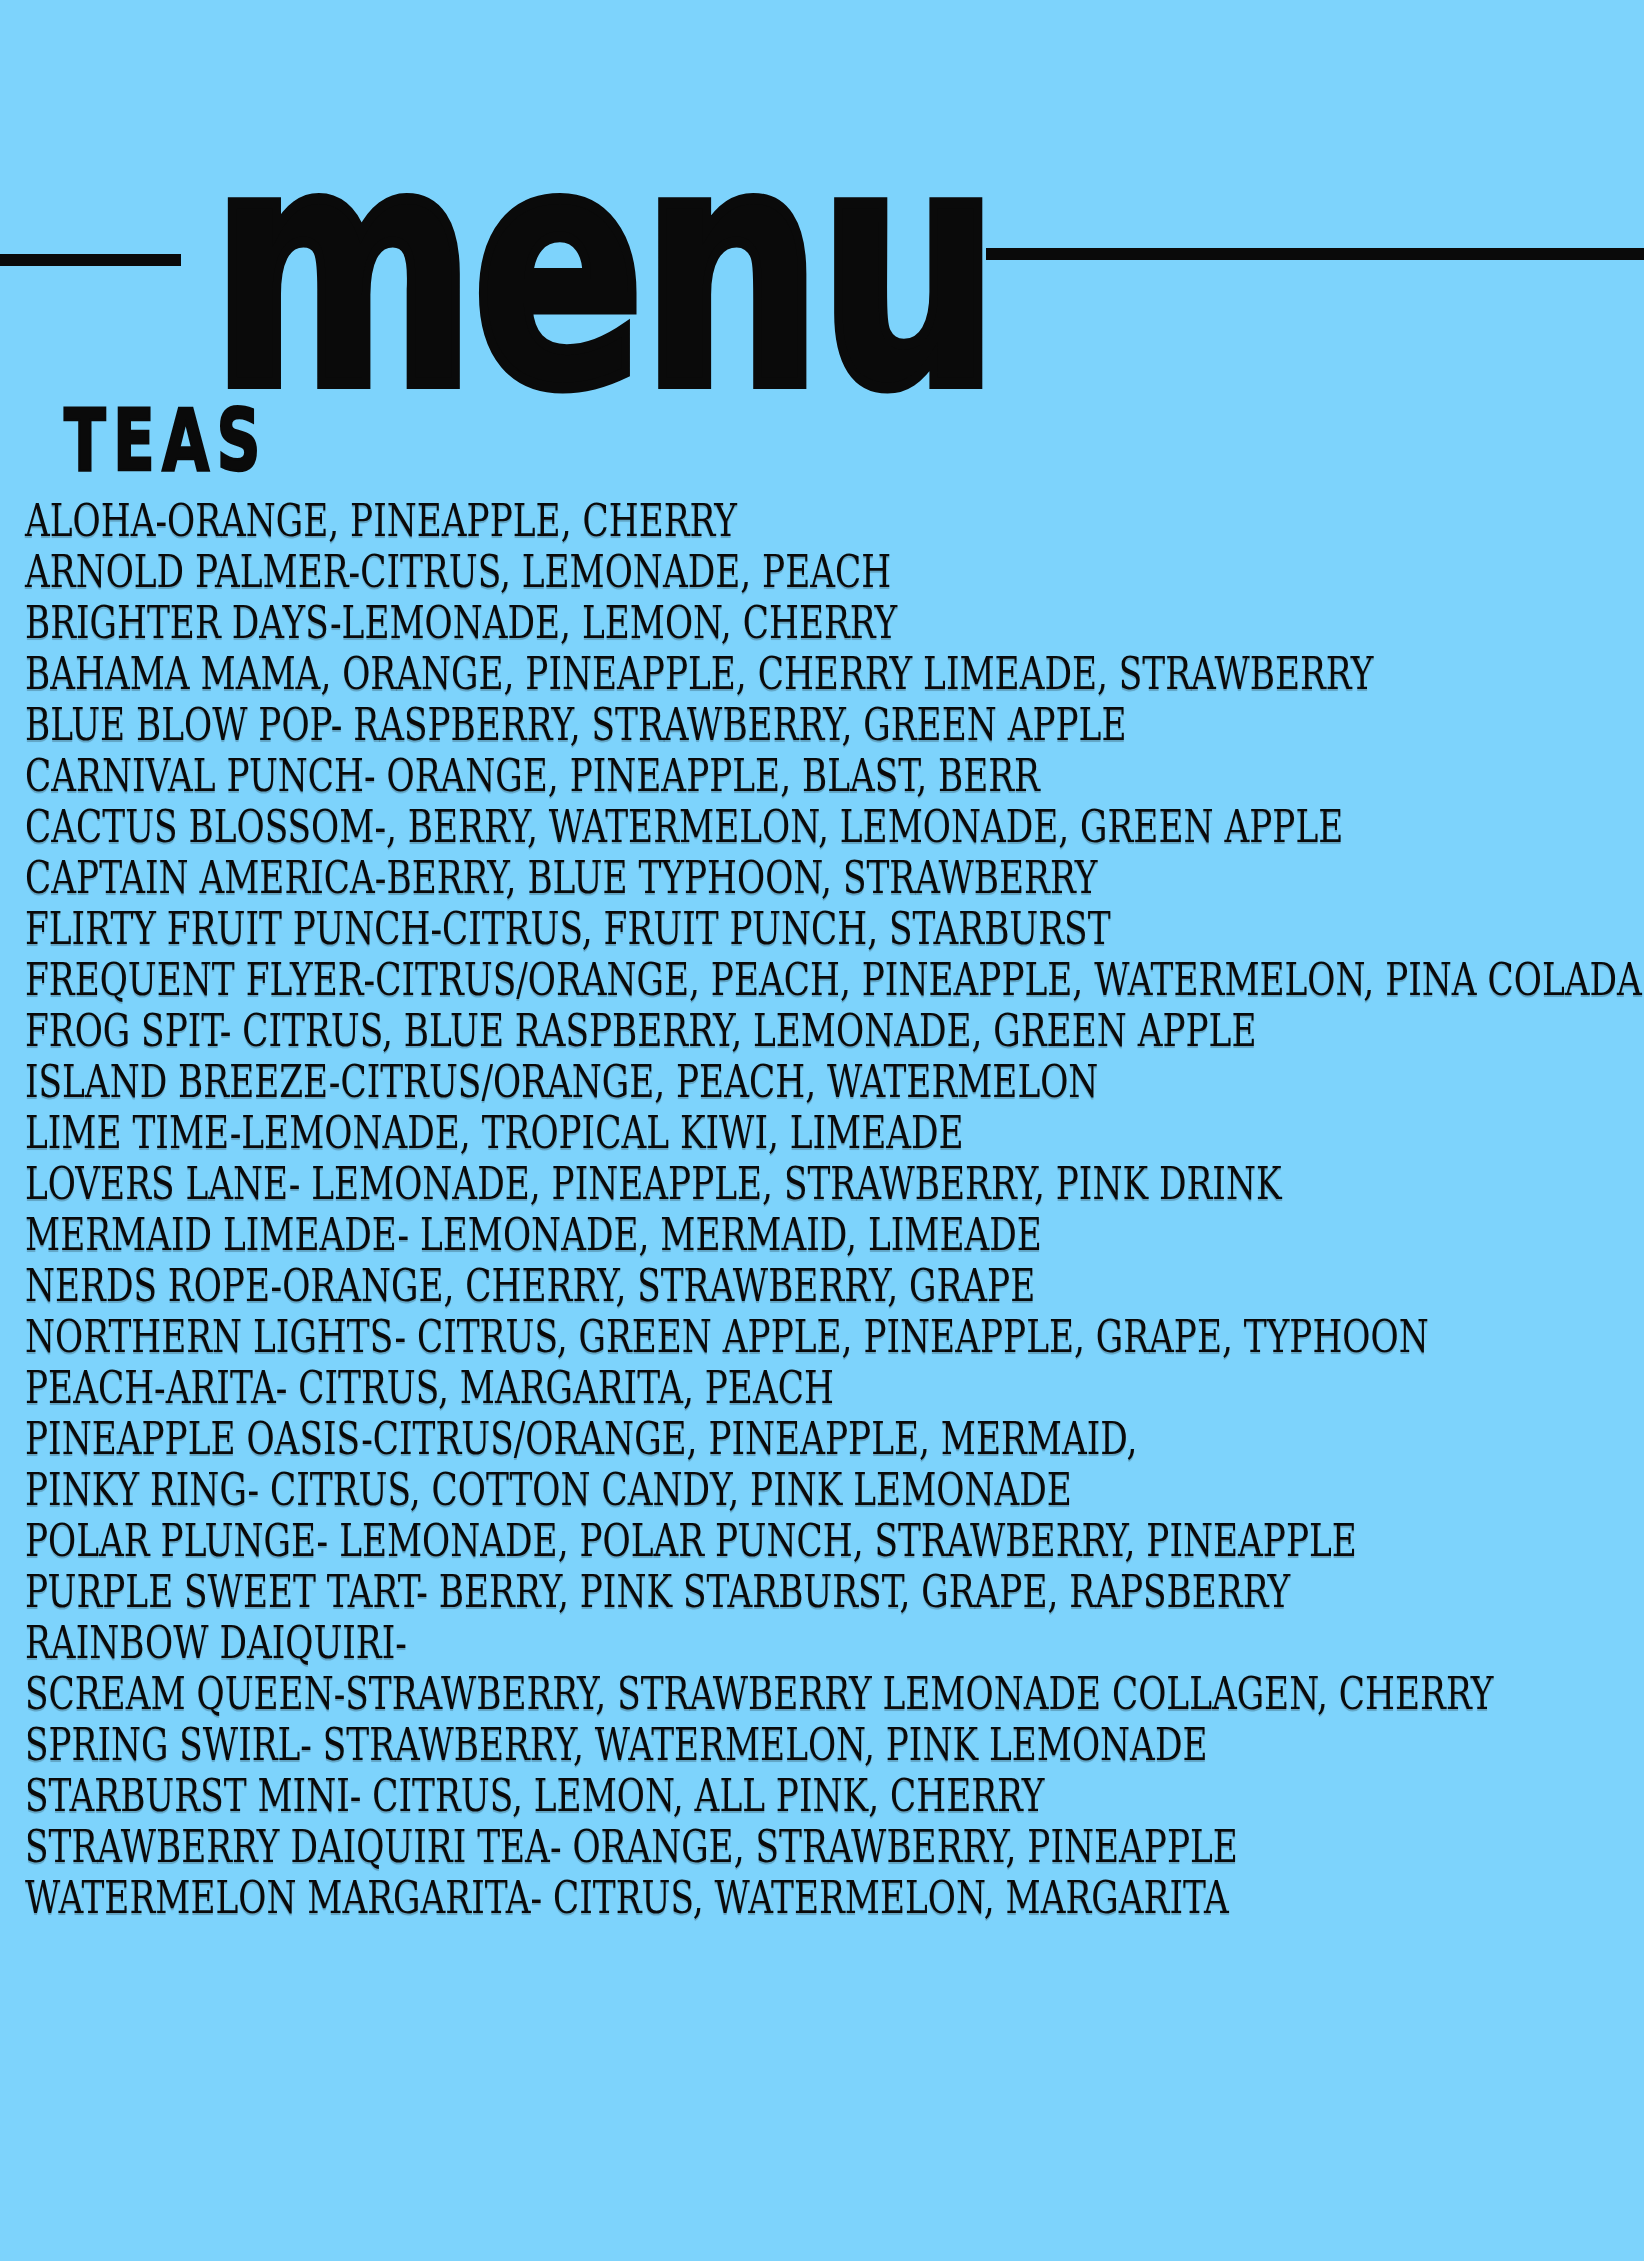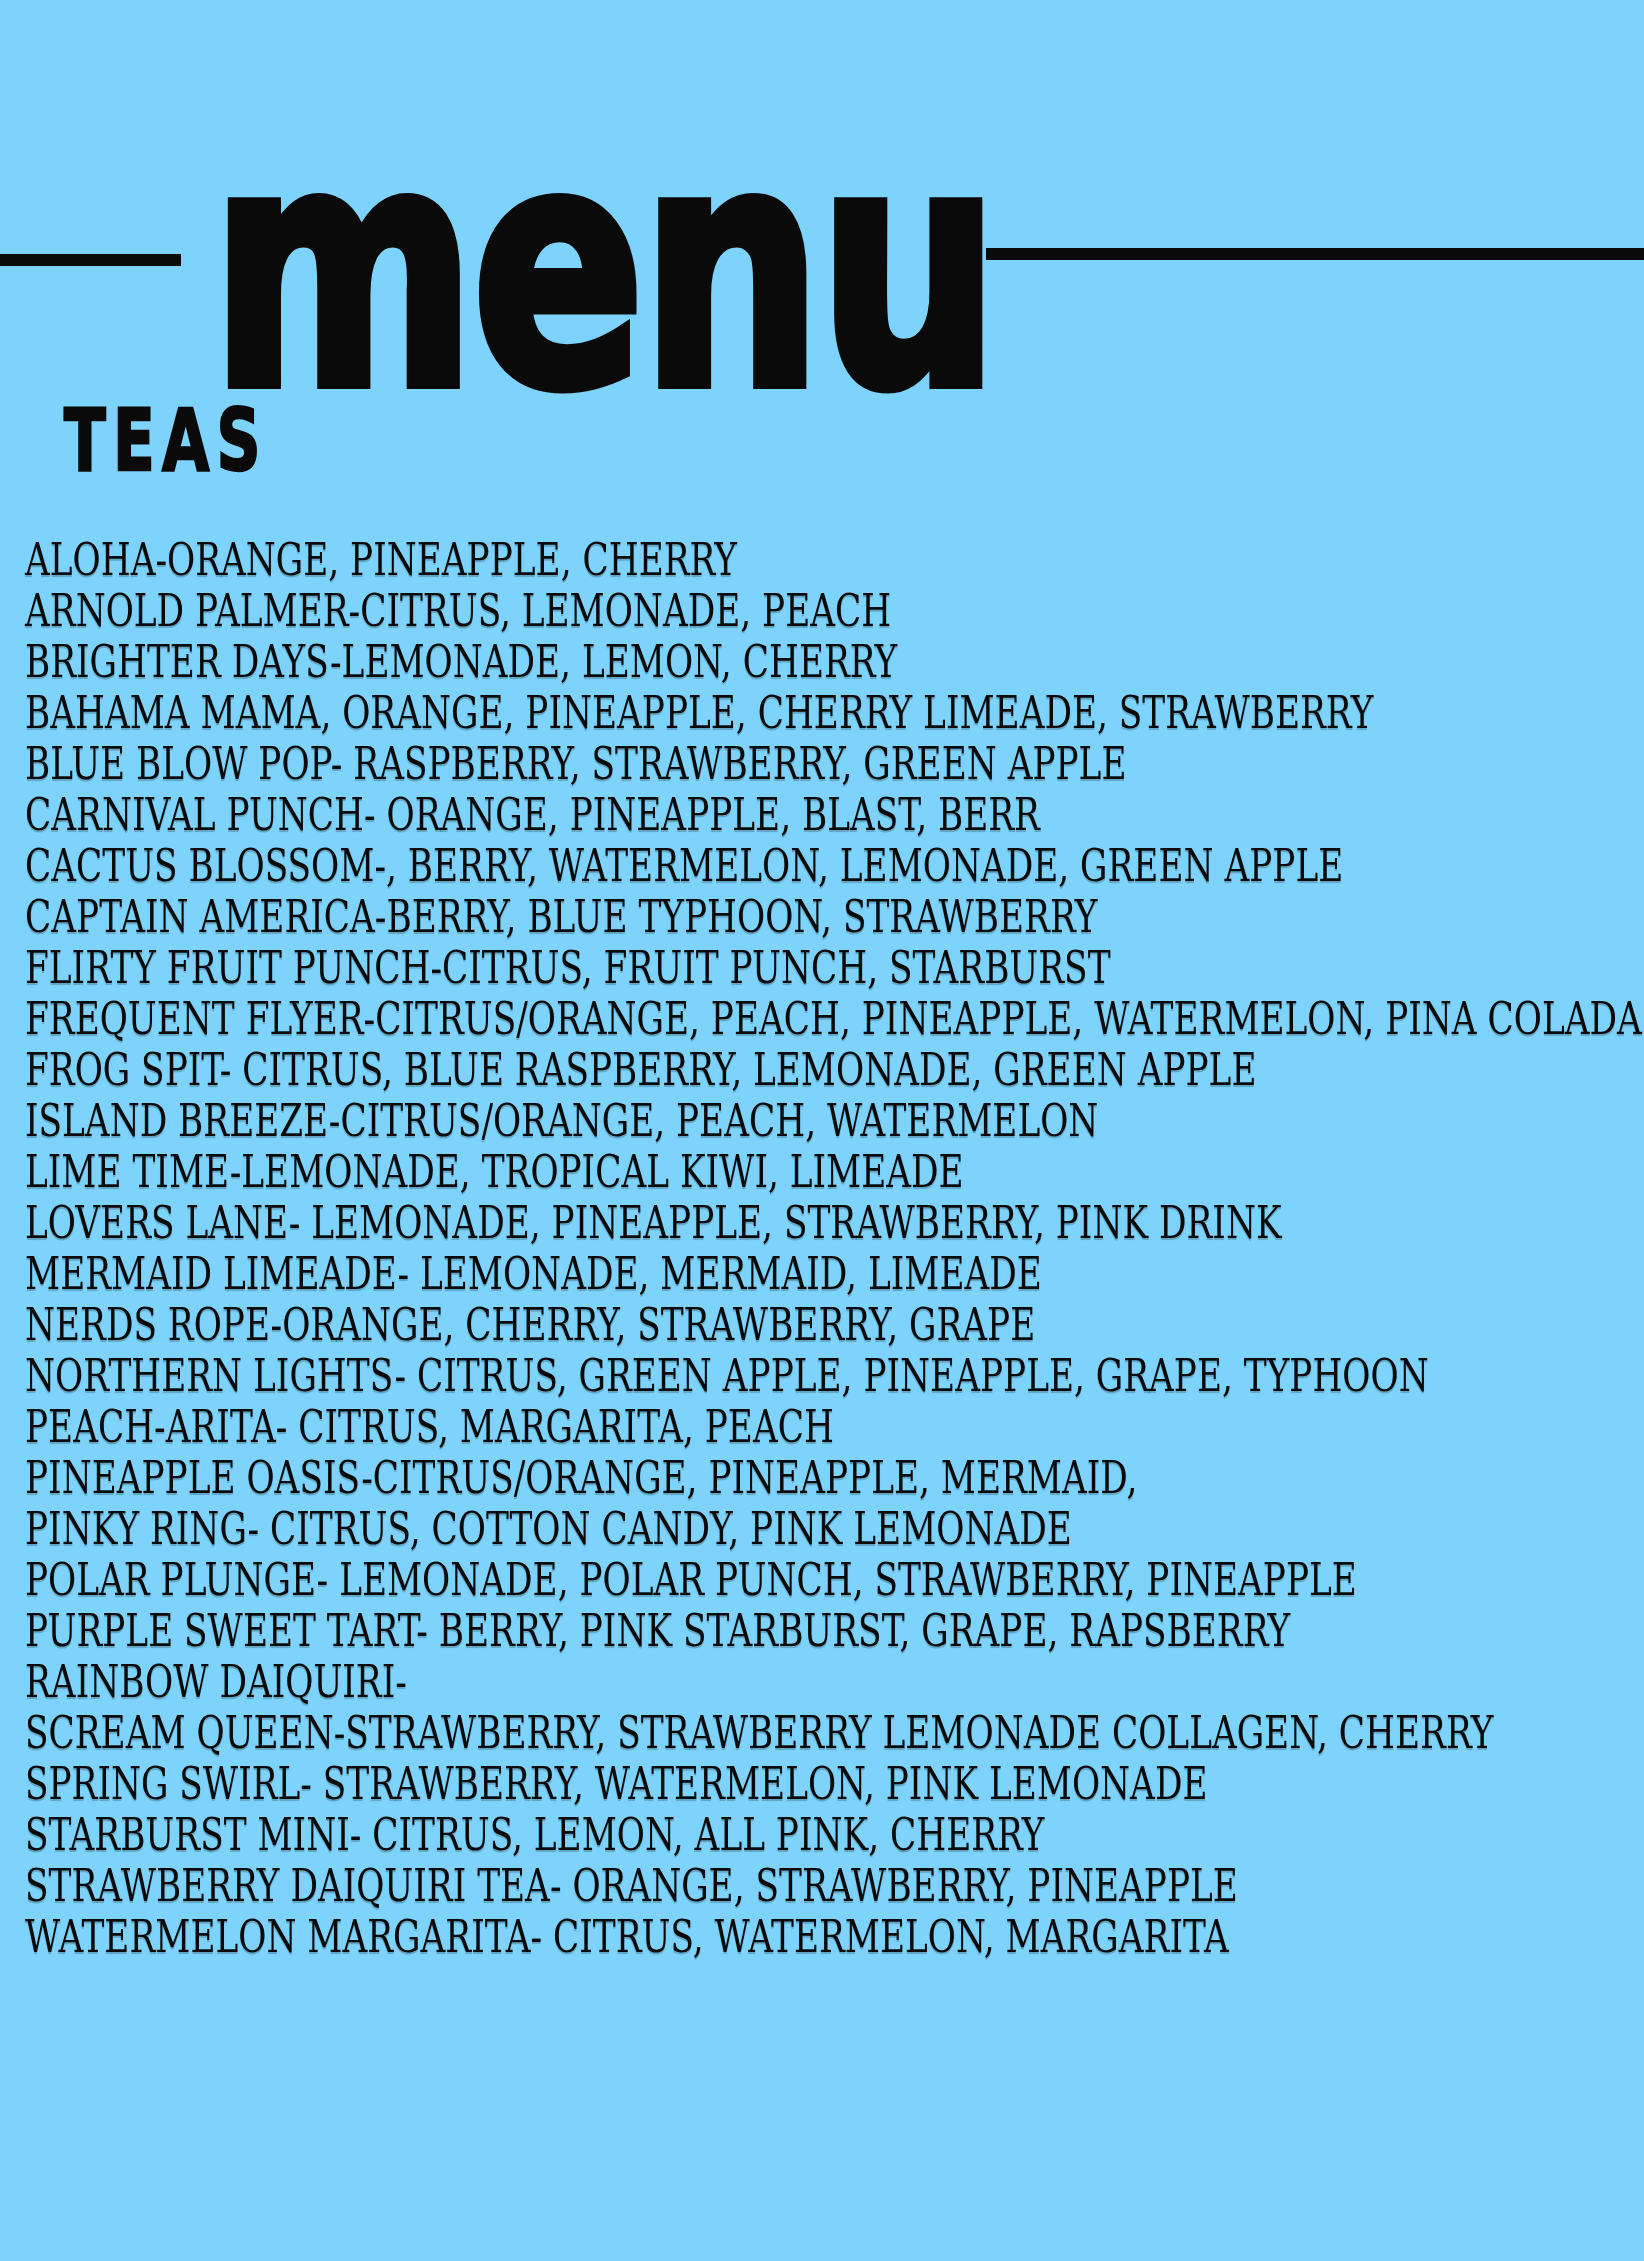--- a/index.html
+++ b/index.html
@@ -62,21 +62,20 @@
     -webkit-text-stroke: 2.5px #0a0a0a;
     transform: scaleX(0.72);
     transform-origin: 0 0;
     white-space: nowrap;
   }
   .item-list {
     position: absolute;
     left: 25px;
     top: 495px;
     width: 1606px;
-    margin-top: 39px;
   }
   .item {
     height: 51px;
     line-height: 51px;
     font-family: "DejaVu Serif", serif;
     font-size: 44px;
     font-weight: 400;
     color: #0a0a0a;
     white-space: nowrap;
     transform: scaleX(0.78);

